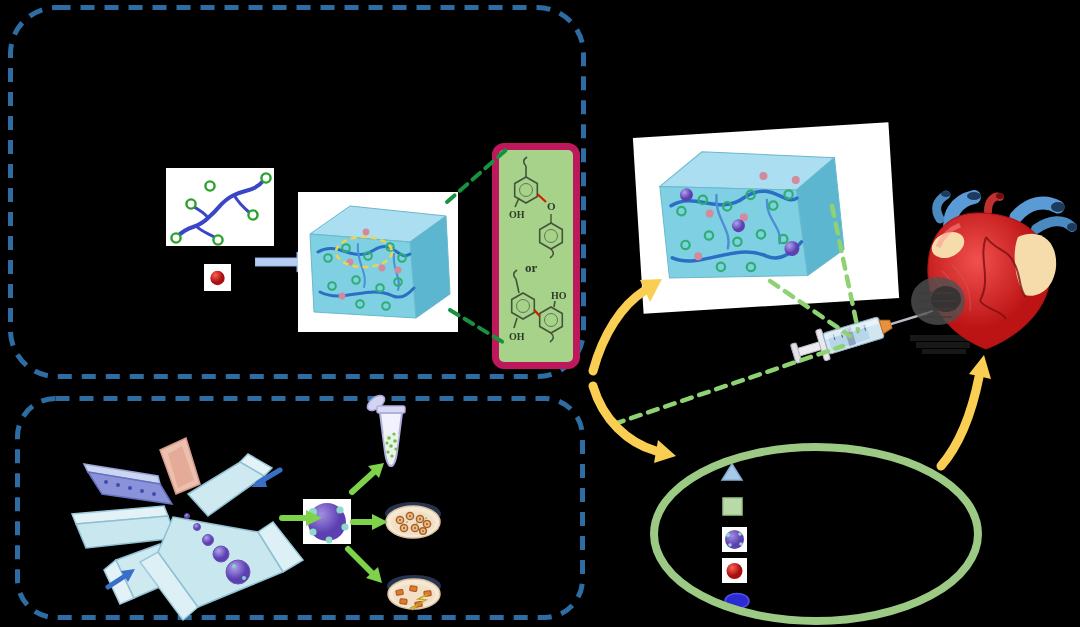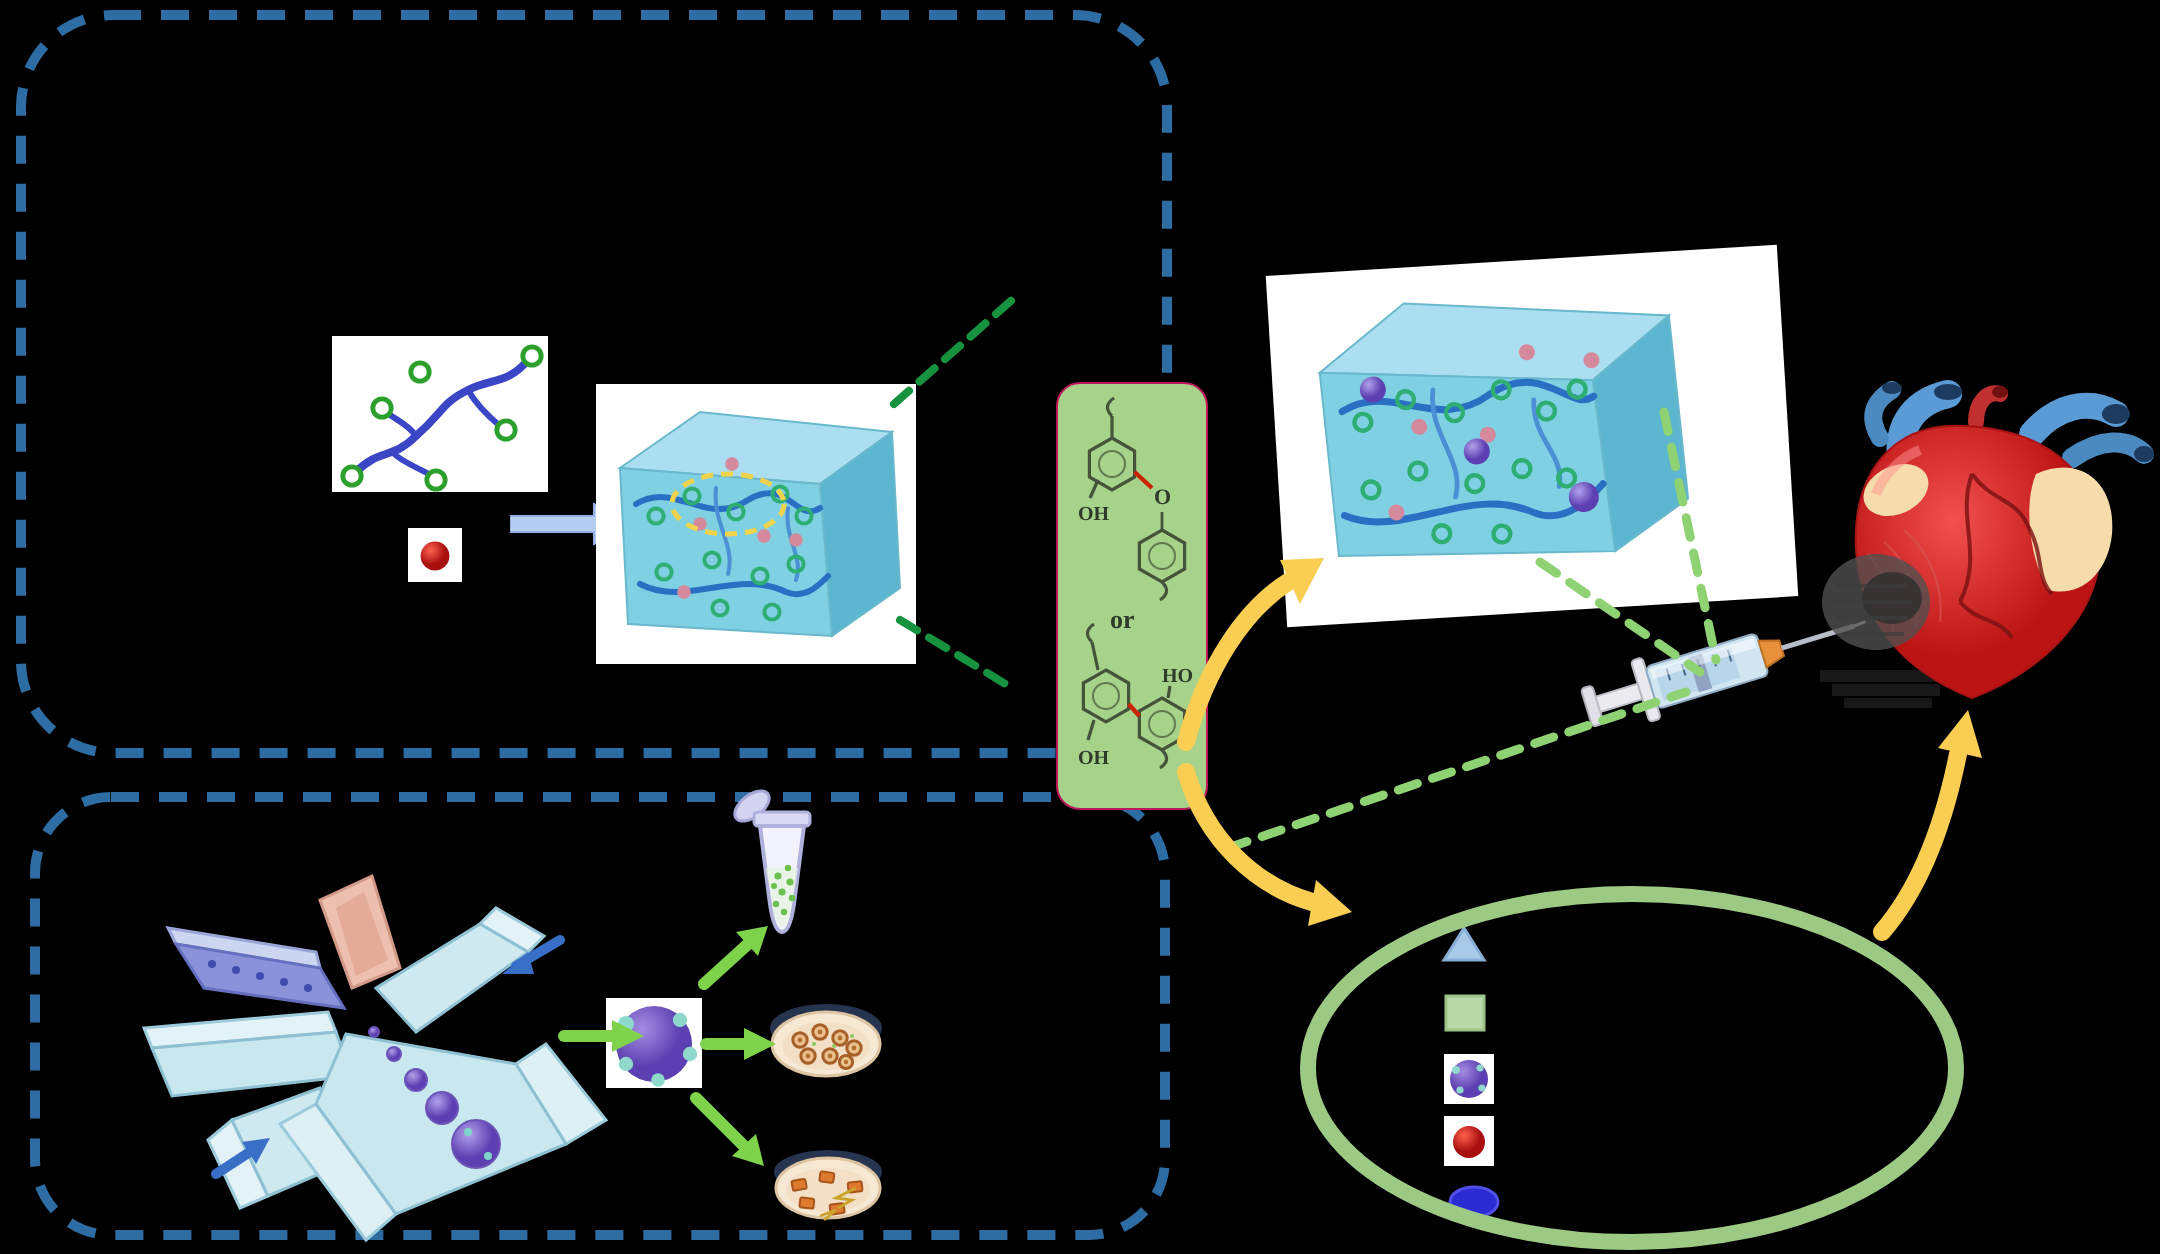--- a/index.html
+++ b/index.html
@@ -81,21 +81,21 @@
         <circle cx="52" cy="70" r="3.4"></circle>
           <circle cx="84" cy="76" r="3.4"></circle>
         <circle cx="44" cy="104" r="3.4"></circle>
           <circle cx="100" cy="78" r="3.4"></circle>
           <circle cx="68" cy="40" r="3.4"></circle>
       </g>
       <ellipse cx="66" cy="60" rx="28" ry="15" fill="none" stroke="#f1d34b" stroke-width="2.5" stroke-dasharray="6 4"></ellipse>
     </svg>
   </div>
 
-  <div class="abs" style="left:528px;top:143px;width:74px;height:212px;background:#a6d289;border:1px solid #be185d;border-radius:12px;margin-top:48px;">
+  <div class="abs" style="left:492px;top:143px;width:74px;height:212px;background:#a6d289;border:7px solid #be185d;border-radius:12px;">
     <svg width="74" height="212">
       <g fill="none" stroke="#44543a" stroke-width="1.6">
         <path d="M27,16 q-5,-5 1,-9"></path>
         <polygon points="27,27 38.3,33.5 38.3,46.5 27,53 15.7,46.5 15.7,33.5"></polygon>
         <circle cx="27" cy="40" r="6.5" stroke-width="1" opacity="0.7"></circle>
         <path d="M27,16 L27,27"></path>
         <path d="M20,48 L16,57"></path>
         <path d="M52,99 q5,5 -1,9"></path>
         <polygon points="52,60 63.3,66.5 63.3,79.5 52,86 40.7,79.5 40.7,66.5" transform="translate(0,13)"></polygon>
         <circle cx="52" cy="86" r="6.5" stroke-width="1" opacity="0.7"></circle>

